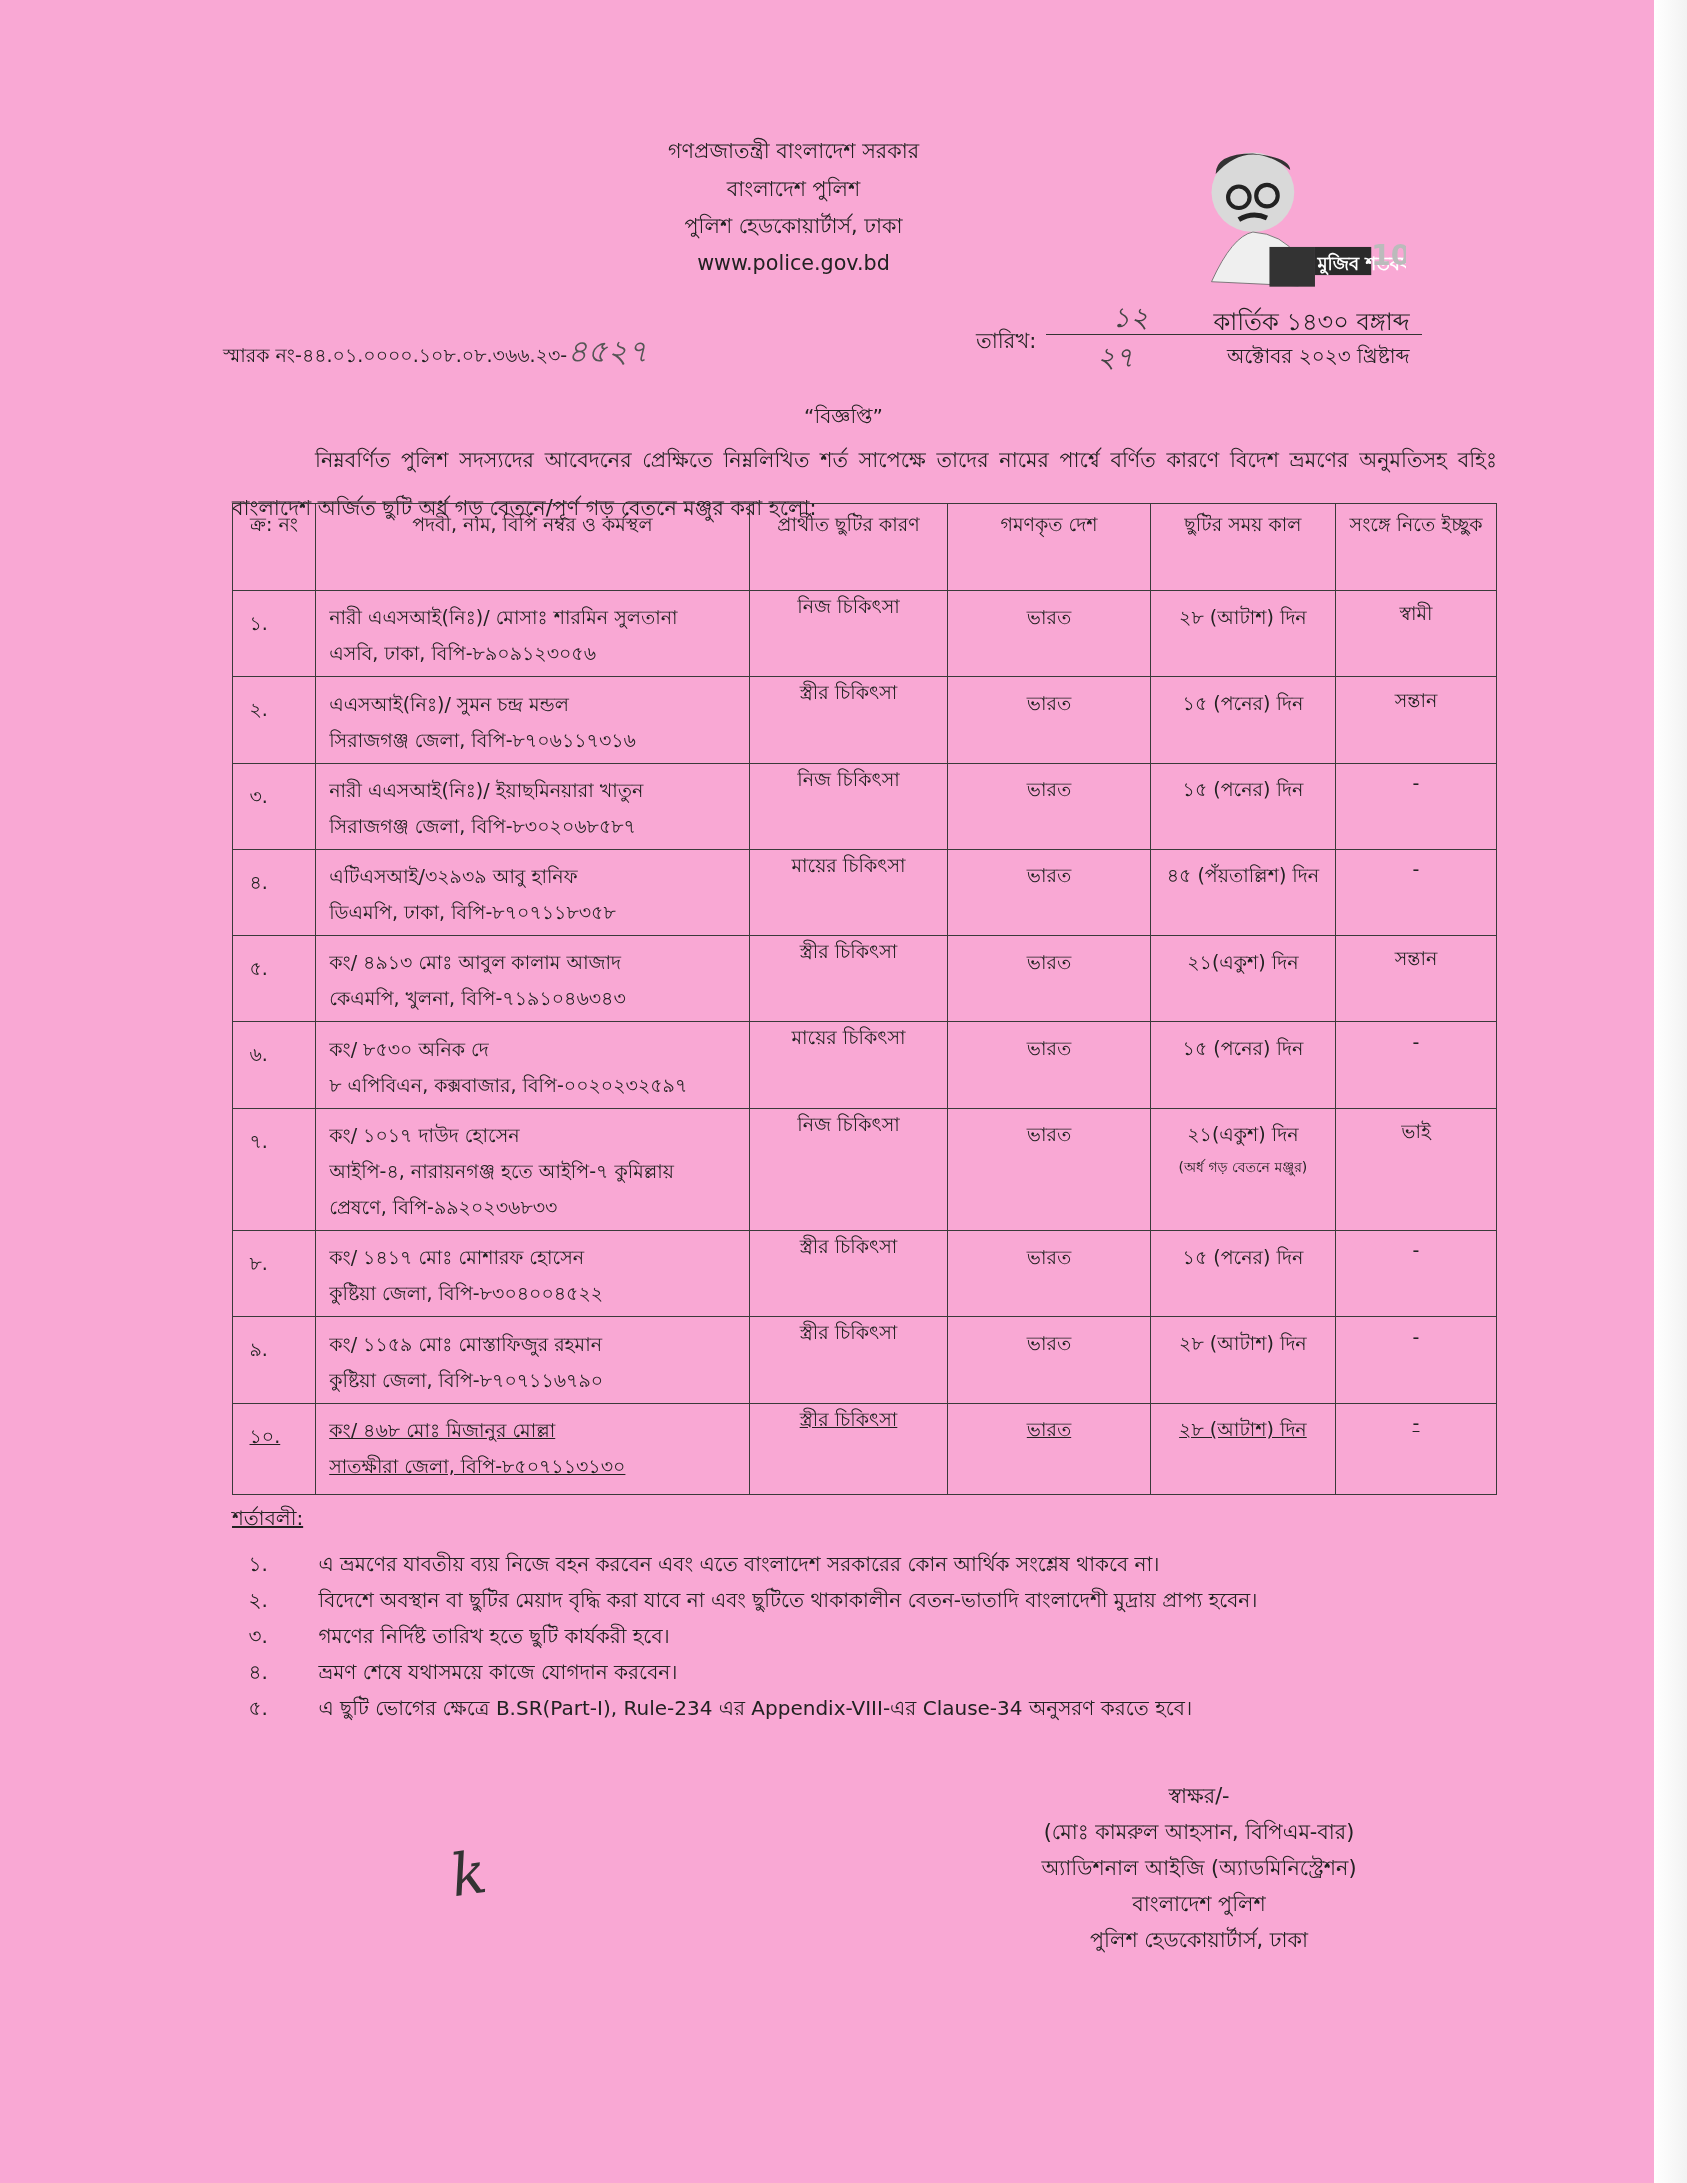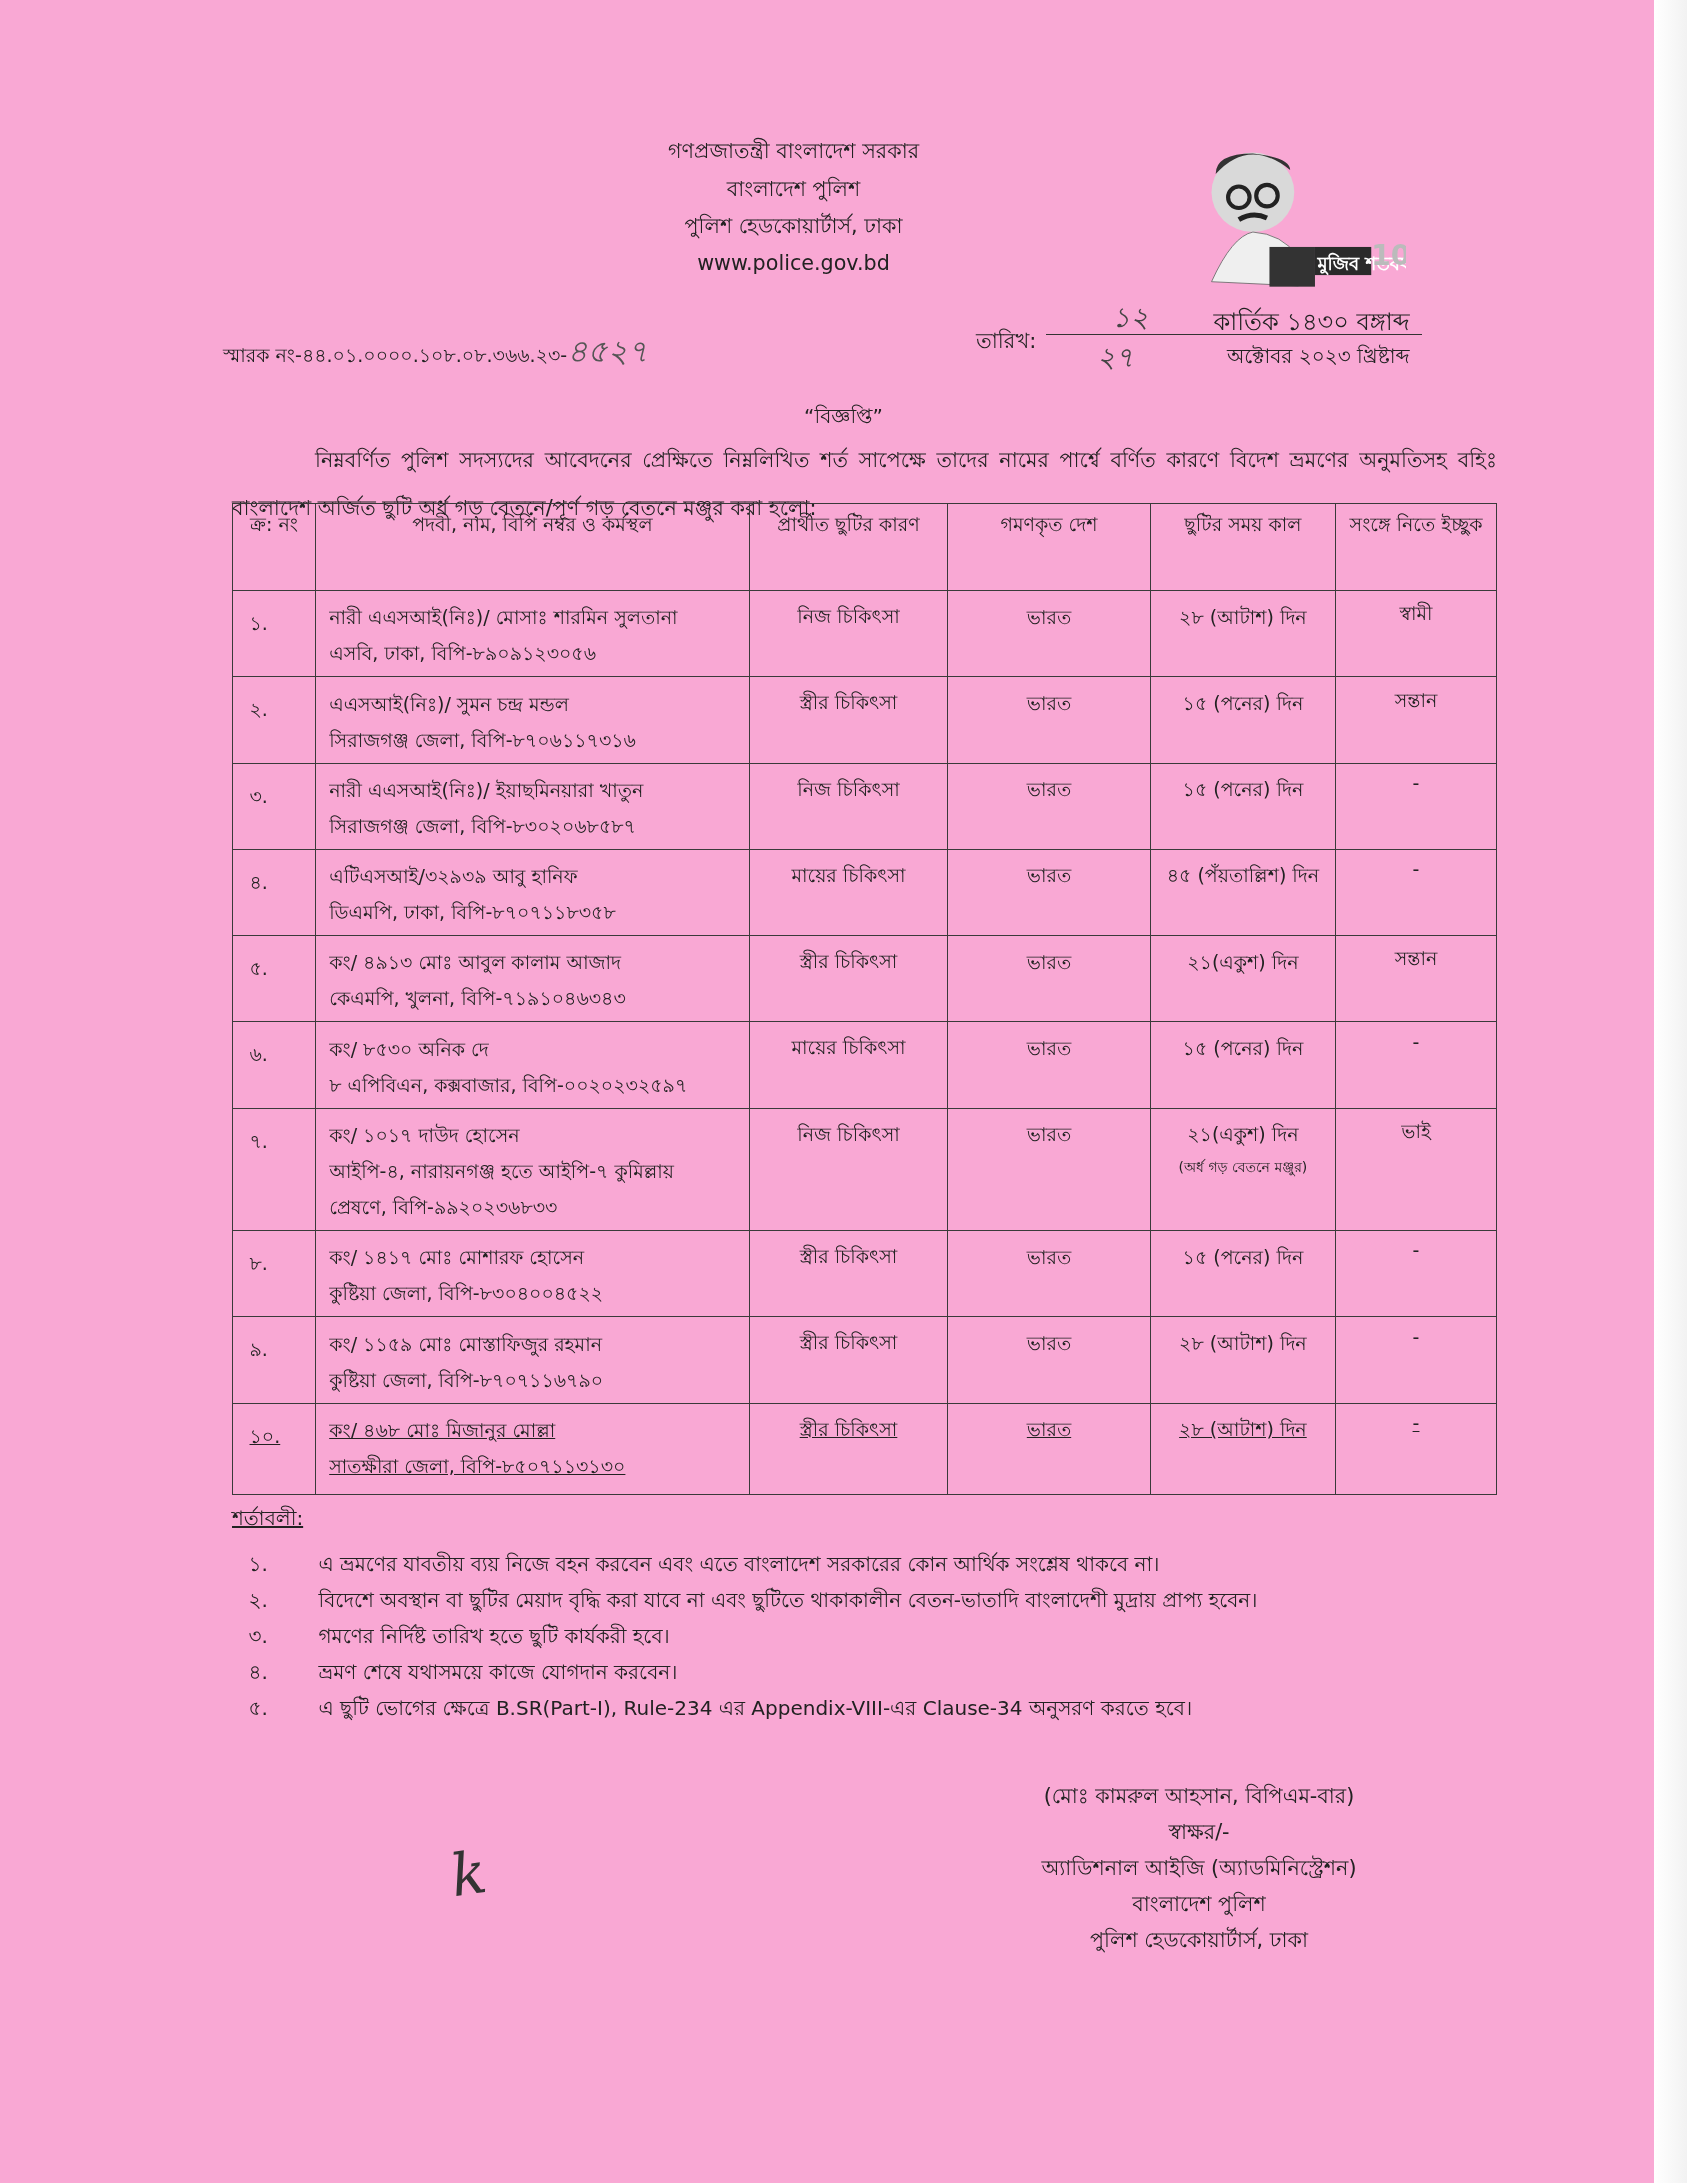--- a/index.html
+++ b/index.html
@@ -30,21 +30,21 @@
   .notice-title { position: absolute; left: 0; width: 1687px; top: 401px; text-align: center; font-size: 20px; }
 
   .para { position: absolute; left: 232px; width: 1265px; top: 413px; font-size: 20.7px; line-height: 48px; text-align: justify; }
   .para .indent { display: inline-block; width: 83px; }
 
   table.grid { position: absolute; left: 232px; top: 503px; width: 1265px; border-collapse: collapse; font-size: 19px; }
   table.grid td, table.grid th { border: 1.7px solid #3a3a3a; vertical-align: top; padding: 5px 8.3px; font-weight: normal; }
   table.grid th { text-align: center; height: 76px; line-height: 31px; }
   table.grid td.c-sl { width: 56px; padding-top: 18px; padding-left: 16.5px; }
   table.grid td.c-name { width: 405px; line-height: 36px; padding-top: 8.3px; padding-left: 13.2px; }
-  table.grid td.c-reason { width: 178px; text-align: center; padding-top: 11px; }
+  table.grid td.c-reason { width: 178px; text-align: center; padding-top: 1px; }
   table.grid td.c-country { width: 182px; text-align: center; padding-top: 11.6px; }
   table.grid td.c-dur { width: 165px; text-align: center; padding-top: 11.6px; }
   table.grid td.c-comp { width: 141px; text-align: center; padding-top: 8.3px; }
   table.grid tr.row { height: 78px; }
   table.grid tr.row.tall { height: 116px; }
   table.grid tr.row.last { height: 91px; text-decoration: underline; }
   .dur-note { display: block; font-size: 14px; margin-top: 3.3px; }
 
   .cond-title { position: absolute; left: 232px; top: 1503px; font-size: 20px; text-decoration: underline; }
   .conds { position: absolute; left: 232px; top: 1546px; width: 1240px; margin: 0; padding: 0; list-style: none; font-size: 20px; }
@@ -245,20 +245,20 @@
       </li>
     <li>
         <span class="num">৫.</span>
         <span>এ ছুটি ভোগের ক্ষেত্রে B.SR(Part-I), Rule-234 এর Appendix-VIII-এর Clause-34 অনুসরণ করতে হবে।</span>
       </li>
   </ul>
 
   <div class="initial">k</div>
 
   <div class="sig">
+    <div>স্বাক্ষর/-</div>
     <div>(মোঃ কামরুল আহসান, বিপিএম-বার)</div>
-    <div>স্বাক্ষর/-</div>
     <div>অ্যাডিশনাল আইজি (অ্যাডমিনিস্ট্রেশন)</div>
     <div>বাংলাদেশ পুলিশ</div>
     <div>পুলিশ হেডকোয়ার্টার্স, ঢাকা</div>
   </div>
 </div>
 
 
 </body></html>

